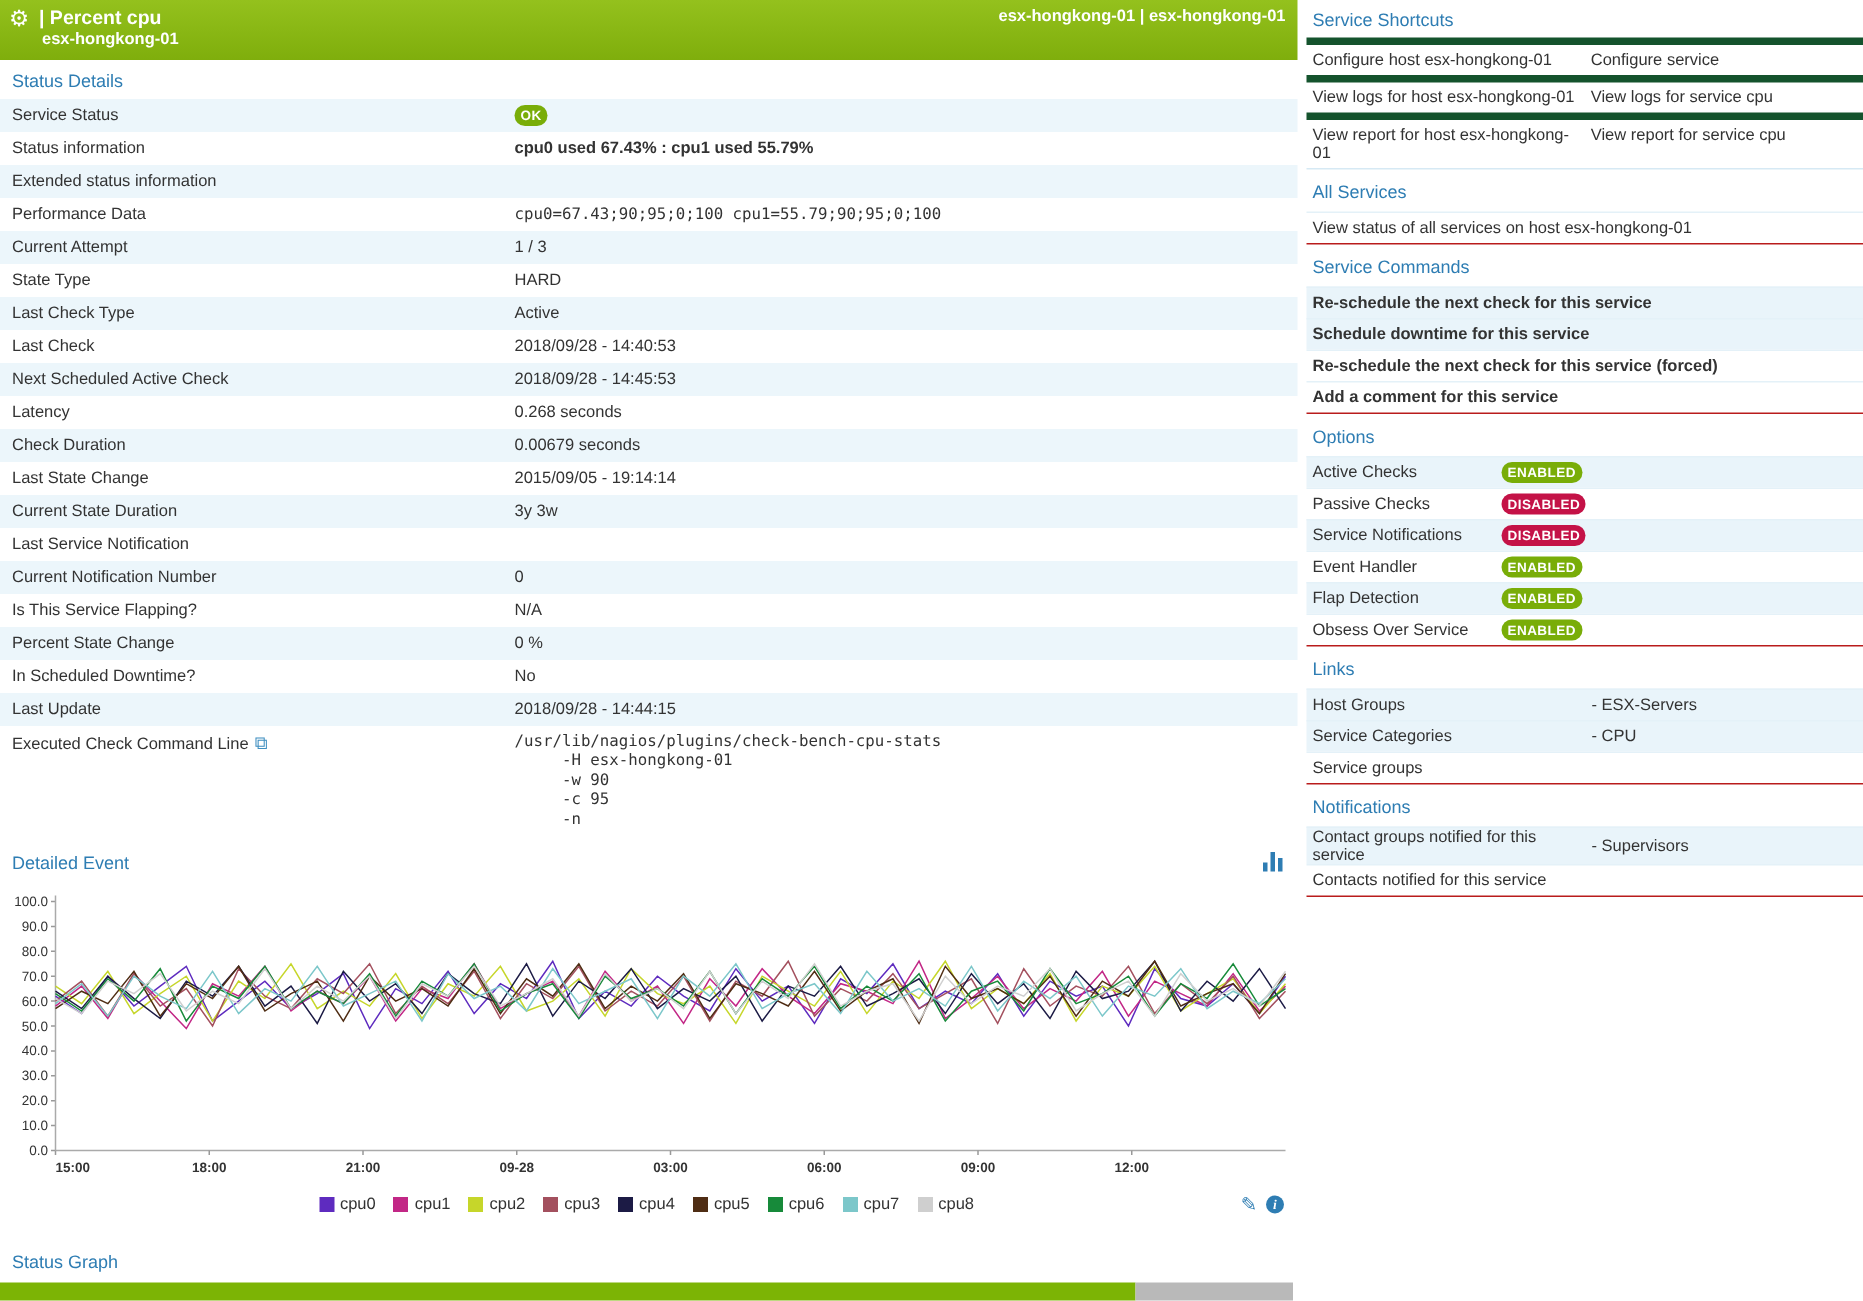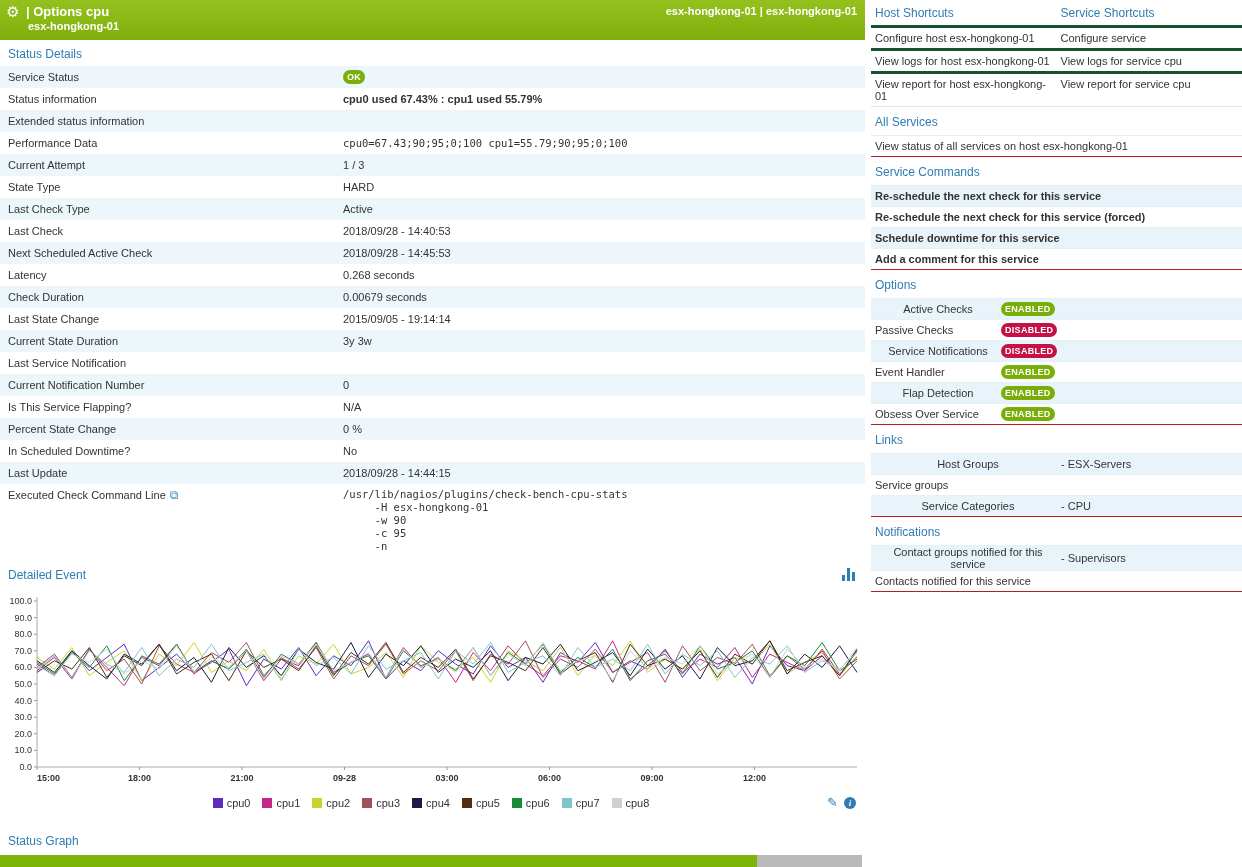--- a/index.html
+++ b/index.html
@@ -42,38 +42,38 @@
   .info-icon{width:12px;height:12px;border-radius:50%;background:#2e7db3;color:#fff;font-size:9px;
              font-weight:bold;display:flex;align-items:center;justify-content:center;cursor:pointer;
              font-family:"Liberation Serif",serif;font-style:italic;}
   
   .sg-bar{width:862px;height:17px;display:flex;margin-top:2px;}
   
   .sidebar{position:absolute;left:871px;top:0;width:371px;font-size:11px;}
   .sb-heading{color:#2e7db3;font-size:12px;padding:8px 4px 6px;cursor:pointer;}
   .shortcut-head{display:flex;}
   .shortcut-head div{width:50%;padding:6px 4px 5px;color:#2e7db3;font-size:12px;cursor:pointer;}
-  .shortcut-row{display:flex;border-top:3px solid #14532d;}
+  .shortcut-row{display:flex;border-top:5px solid #14532d;}
   .shortcut-row:last-child{border-bottom:1px solid #d6e9f4;}
   .shortcut-cell{width:50%;padding:4px 4px;cursor:pointer;}
   .sb-row{display:flex;min-height:20px;align-items:center;padding-left:4px;border-top:1px solid #e4f1f8;}
-  .sb-row.alt{background:#e9f4fa;text-align:center;}
+  .sb-row.alt{background:#e9f4fa;}
   .sb-row.bold{font-weight:bold;cursor:pointer;}
   .sb-row:last-child{border-bottom:1px solid #b91c1c;}
   .opt-label{width:126px;flex-shrink:0;}
   .link-label{width:186px;flex-shrink:0;}
   .link-value{cursor:pointer;}
 </style>
 </head>
 <body>
 
 <div class="left-col">
   <div class="app-header">
     <span class="gear-icon">⚙</span>
-    <div class="header-title">| Options cpu</div>
+    <div class="header-title">| Percent cpu</div>
     <div class="header-sub">esx-hongkong-01</div>
     <div class="header-right">esx-hongkong-01 | esx-hongkong-01</div>
   </div>
 
   <div class="section-heading">Status Details</div>
   <div id="status-rows">
       <div class="detail-row alt">
         <div class="detail-label">Service Status</div>
         <div class="detail-value"><span class="badge">OK</span></div>
       </div>
@@ -268,21 +268,20 @@
   <div class="section-heading" style="margin-top:14px;">Status Graph</div>
   <div class="sg-bar" id="sg-bar">
       <div style="width: 87.8%; background: rgb(124, 180, 5);"></div>
       <div style="width: 12.2%; background: rgb(185, 185, 185);"></div>
     </div>
 
 </div>
 
 <div class="sidebar">
   <div class="shortcut-head">
-    <div>Host Shortcuts</div>
     <div>Service Shortcuts</div>
   </div>
   <div id="shortcut-rows">
       <div class="shortcut-row">
         <div class="shortcut-cell">Configure host esx-hongkong-01</div>
         <div class="shortcut-cell">Configure service</div>
       </div>
       <div class="shortcut-row">
         <div class="shortcut-cell">View logs for host esx-hongkong-01</div>
         <div class="shortcut-cell">View logs for service cpu</div>
@@ -294,22 +293,22 @@
     </div>
 
   <div class="sb-heading">All Services</div>
   <div id="all-services-rows">
       <div class="sb-row">View status of all services on host esx-hongkong-01</div>
     </div>
 
   <div class="sb-heading">Service Commands</div>
   <div id="command-rows">
       <div class="sb-row bold alt">Re-schedule the next check for this service</div>
+      <div class="sb-row bold alt">Schedule downtime for this service</div>
       <div class="sb-row bold">Re-schedule the next check for this service (forced)</div>
-      <div class="sb-row bold alt">Schedule downtime for this service</div>
       <div class="sb-row bold">Add a comment for this service</div>
     </div>
 
   <div class="sb-heading">Options</div>
   <div id="option-rows">
       <div class="sb-row alt">
         <div class="opt-label">Active Checks</div>
         <span class="badge">ENABLED</span>
       </div>
       <div class="sb-row">
@@ -333,28 +332,28 @@
         <span class="badge">ENABLED</span>
       </div>
     </div>
 
   <div class="sb-heading">Links</div>
   <div id="link-rows">
       <div class="sb-row alt">
         <div class="link-label">Host Groups</div>
         <div class="link-value">- ESX-Servers</div>
       </div>
+      <div class="sb-row alt">
+        <div class="link-label">Service Categories</div>
+        <div class="link-value">- CPU</div>
+      </div>
       <div class="sb-row">
         <div class="link-label">Service groups</div>
         <div class="link-value"></div>
       </div>
-      <div class="sb-row alt">
-        <div class="link-label">Service Categories</div>
-        <div class="link-value">- CPU</div>
-      </div>
     </div>
 
   <div class="sb-heading">Notifications</div>
   <div id="notification-rows">
       <div class="sb-row alt">
         <div class="link-label">Contact groups notified for this service</div>
         <div class="link-value">- Supervisors</div>
       </div>
       <div class="sb-row">
         <div class="link-label">Contacts notified for this service</div>

